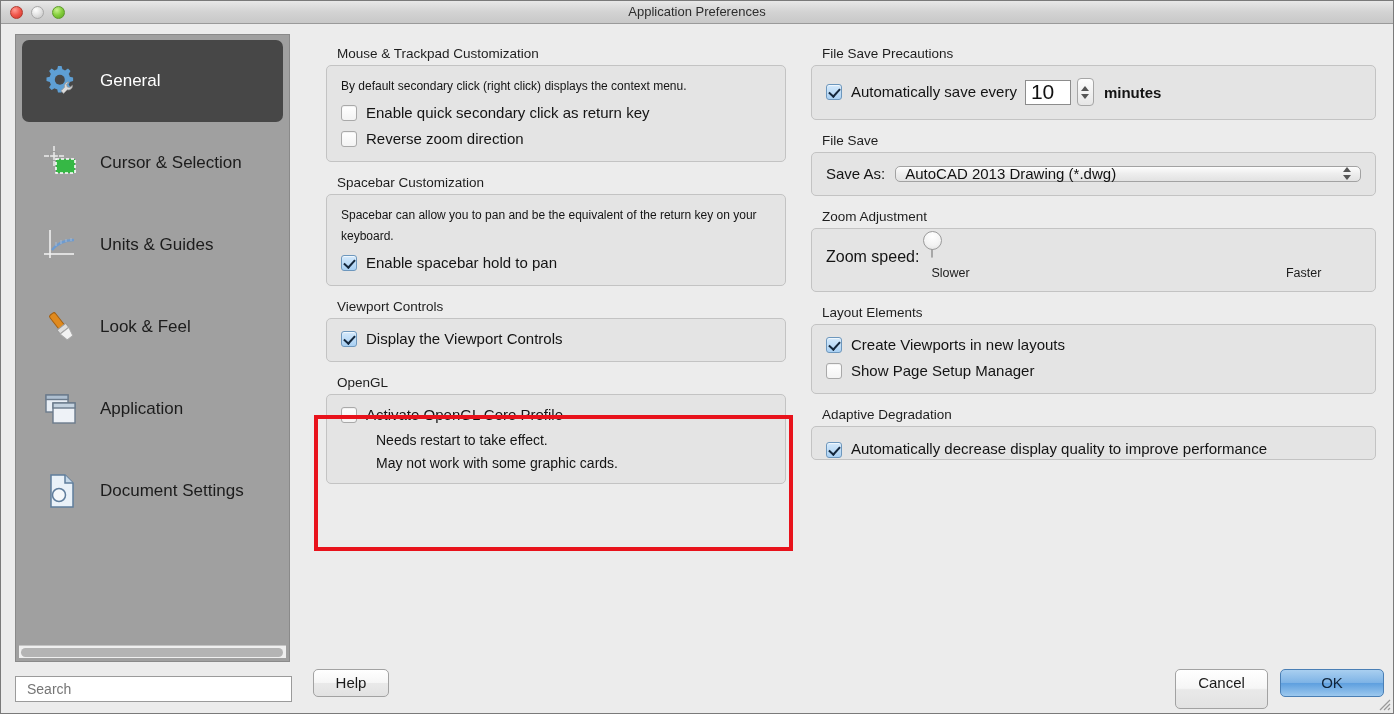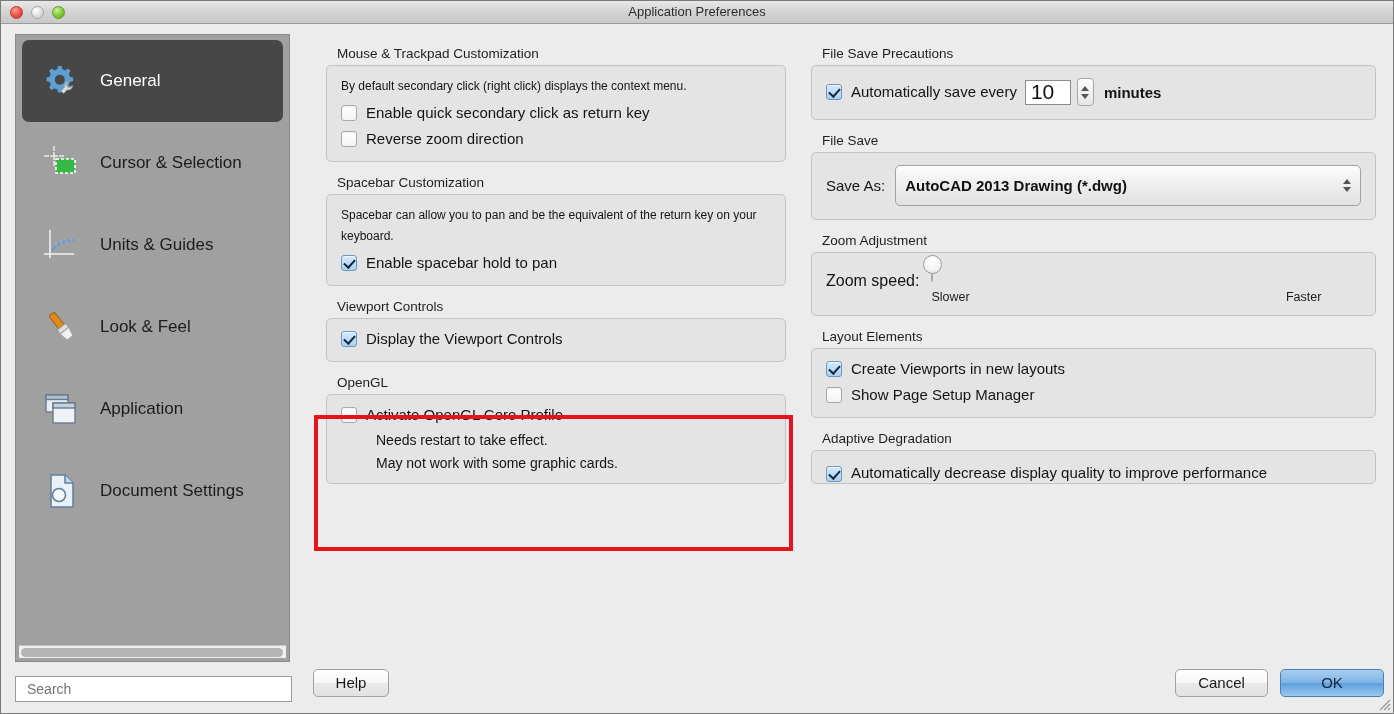--- a/index.html
+++ b/index.html
@@ -288,32 +288,31 @@
 
   
   .select-label {
     font-size: 15px;
     color: #141414;
     white-space: nowrap;
   }
   .popup {
     position: relative;
     flex: 1;
-    height: 41px;
+    height: 16px;
     margin-left: 10px;
     border-radius: 5px;
     background: linear-gradient(to bottom, #fdfdfd 0%, #ededed 50%, #e2e2e2 100%);
     border: 1px solid #a2a2a2;
     box-sizing: border-box;
     display: flex;
     align-items: center;
     padding-left: 9px;
     font-size: 15px;
     color: #111;
-    font-weight: bold;
   }
   .popup-arrows {
     position: absolute;
     right: 9px;
     top: 0;
     height: 100%;
     display: flex;
     flex-direction: column;
     align-items: center;
     justify-content: center;
@@ -396,21 +395,21 @@
     top: 668px;
     width: 76px;
     height: 28px;
     line-height: 26px;
   }
   .btn-cancel {
     position: absolute;
     left: 1174px;
     top: 668px;
     width: 93px;
-    height: 28px;
+    height: 40px;
     line-height: 26px;
   }
   .btn-ok {
     position: absolute;
     left: 1279px;
     top: 668px;
     width: 104px;
     height: 28px;
     line-height: 26px;
     border: 1px solid #4a7fb5;

